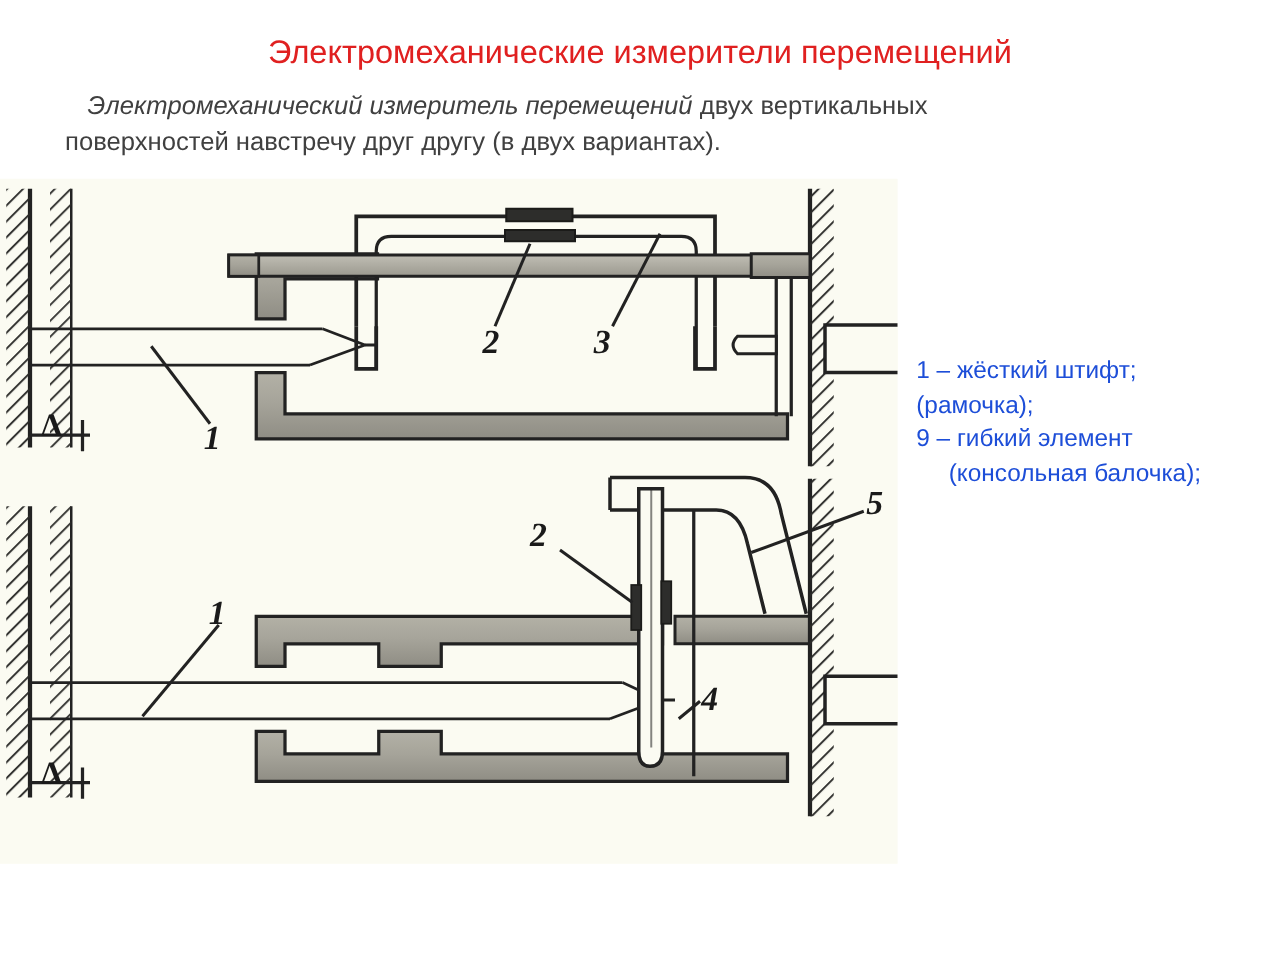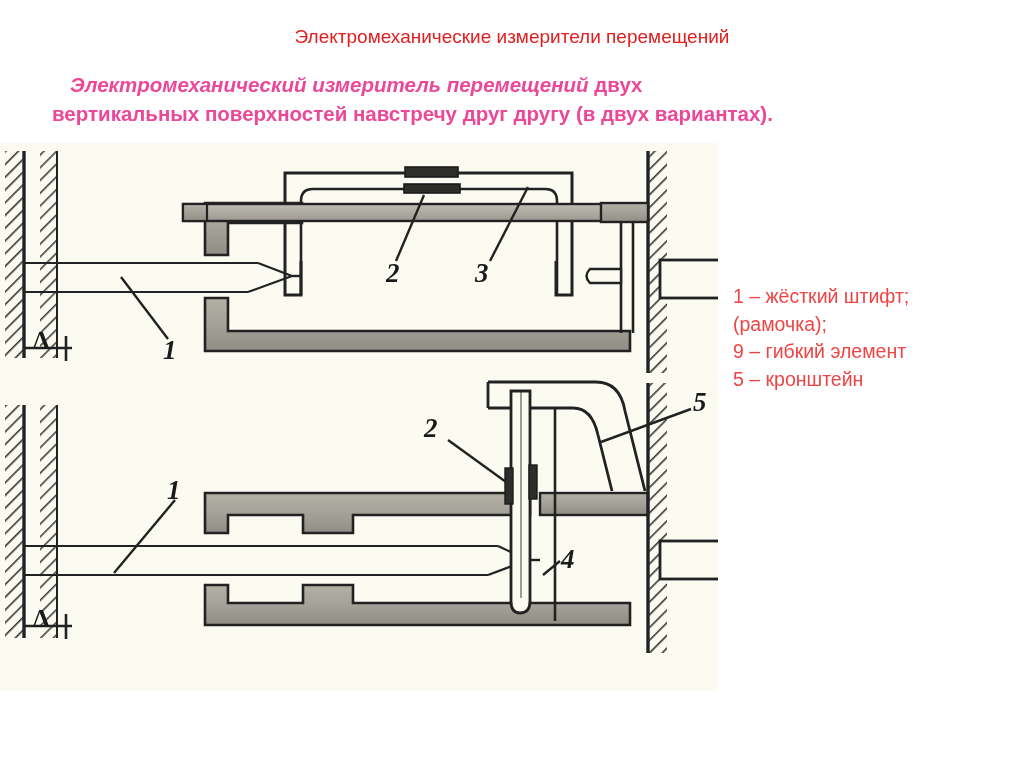--- a/index.html
+++ b/index.html
@@ -23,51 +23,50 @@
     background: #ffffff;
   }
 
   
   #title {
     position: absolute;
     left: 0;
     top: 26px;
     width: 1024px;
     text-align: center;
-    font-size: 19px;
+    font-size: 26px;
     color: #e02020;
     font-family: "Liberation Sans", sans-serif;
     letter-spacing: 0px;
     white-space: nowrap;
   }
 
   
   #subtitle {
     position: absolute;
     left: 52px;
     top: 70px;
     width: 730px;
     font-size: 20.5px;
-    color: #ec4899;
+    color: #404040;
     line-height: 29px;
     text-indent: 18px;
-    font-weight: bold;
   }
   #subtitle .ital {
     font-style: italic;
   }
 
   
   #legend {
     position: absolute;
     left: 733px;
     top: 283px;
     width: 288px;
     font-size: 19.5px;
-    color: #ef4444;
+    color: #1d4ed8;
     line-height: 27.5px;
   }
   #legend .lg-line { white-space: pre; }
   #legend .indent { padding-left: 26px; }
 
   
   #figure {
     position: absolute;
     left: 0px;
     top: 143px;
@@ -85,21 +84,21 @@
 <div id="slide">
 
   <div id="title">Электромеханические измерители перемещений</div>
 
   <div id="subtitle"><span class="ital">Электромеханический измеритель перемещений</span><span> двух вертикальных поверхностей навстречу друг другу (в двух вариантах).</span></div>
 
   <div id="legend">
     <div class="lg-line">1 – жёсткий штифт;</div>
     <div class="lg-line">(рамочка);</div>
     <div class="lg-line">9 – гибкий элемент</div>
-    <div class="lg-line">5 – кронштейн</div>
+    <div class="lg-line indent">(консольная балочка);</div>
   </div>
 
   <div id="figure">
   <svg width="718" height="548" viewBox="0 0 718 548" xmlns="http://www.w3.org/2000/svg">
 
     <defs>
 
       <pattern id="hatch" width="9" height="9" patternTransform="rotate(45)" patternUnits="userSpaceOnUse">
         <line x1="0" y1="0" x2="0" y2="9" stroke="#2a2a28" stroke-width="3.2"></line>
       </pattern>

